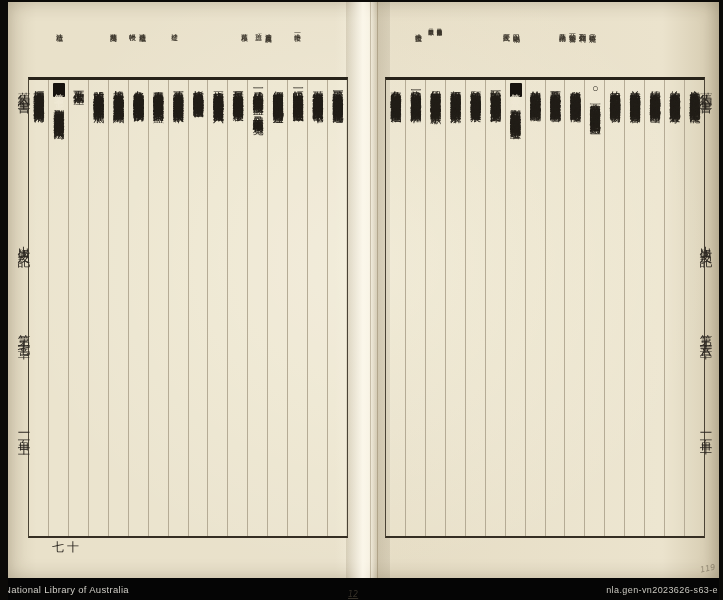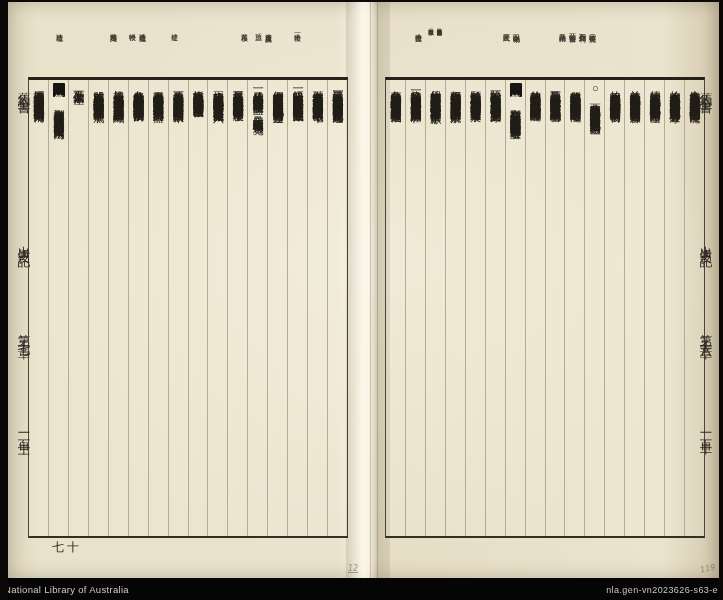--- a/index.html
+++ b/index.html
@@ -81,21 +81,21 @@
   #left-page .ann-6{left:101px;}
   #left-page .ann-7{left:47px;}
   
   .folio{
     position:absolute;left:44px;top:537px;font-size:12px;letter-spacing:3px;color:#2b2620;
   }
   .pencil{
     position:absolute;font-family:"DejaVu Sans","Liberation Sans",sans-serif;
     font-style:italic;color:rgba(95,85,70,.55);font-size:8px;
   }
-  .pm-0{left:348px;top:564px;text-decoration:underline;}
+  .pm-0{left:348px;top:590px;text-decoration:underline;}
   .pm-1{left:700px;top:564px;transform:rotate(-12deg);}
   
   .footer-bar{
     position:absolute;left:0;top:578px;width:723px;height:22px;background:#050505;
     font-family:"Liberation Sans","DejaVu Sans",sans-serif;color:#cfcdc6;
   }
   .footer-left{position:absolute;left:4px;top:6px;font-size:9.5px;letter-spacing:.3px;}
   .footer-right{position:absolute;right:5px;top:7px;font-size:9px;letter-spacing:.4px;color:#c9c7bf;}
   .edge-left{position:absolute;left:0;top:0;width:8px;height:600px;background:#0b0a08;}
   .edge-right{position:absolute;right:0;top:0;width:4px;height:600px;background:#0b0a08;}

